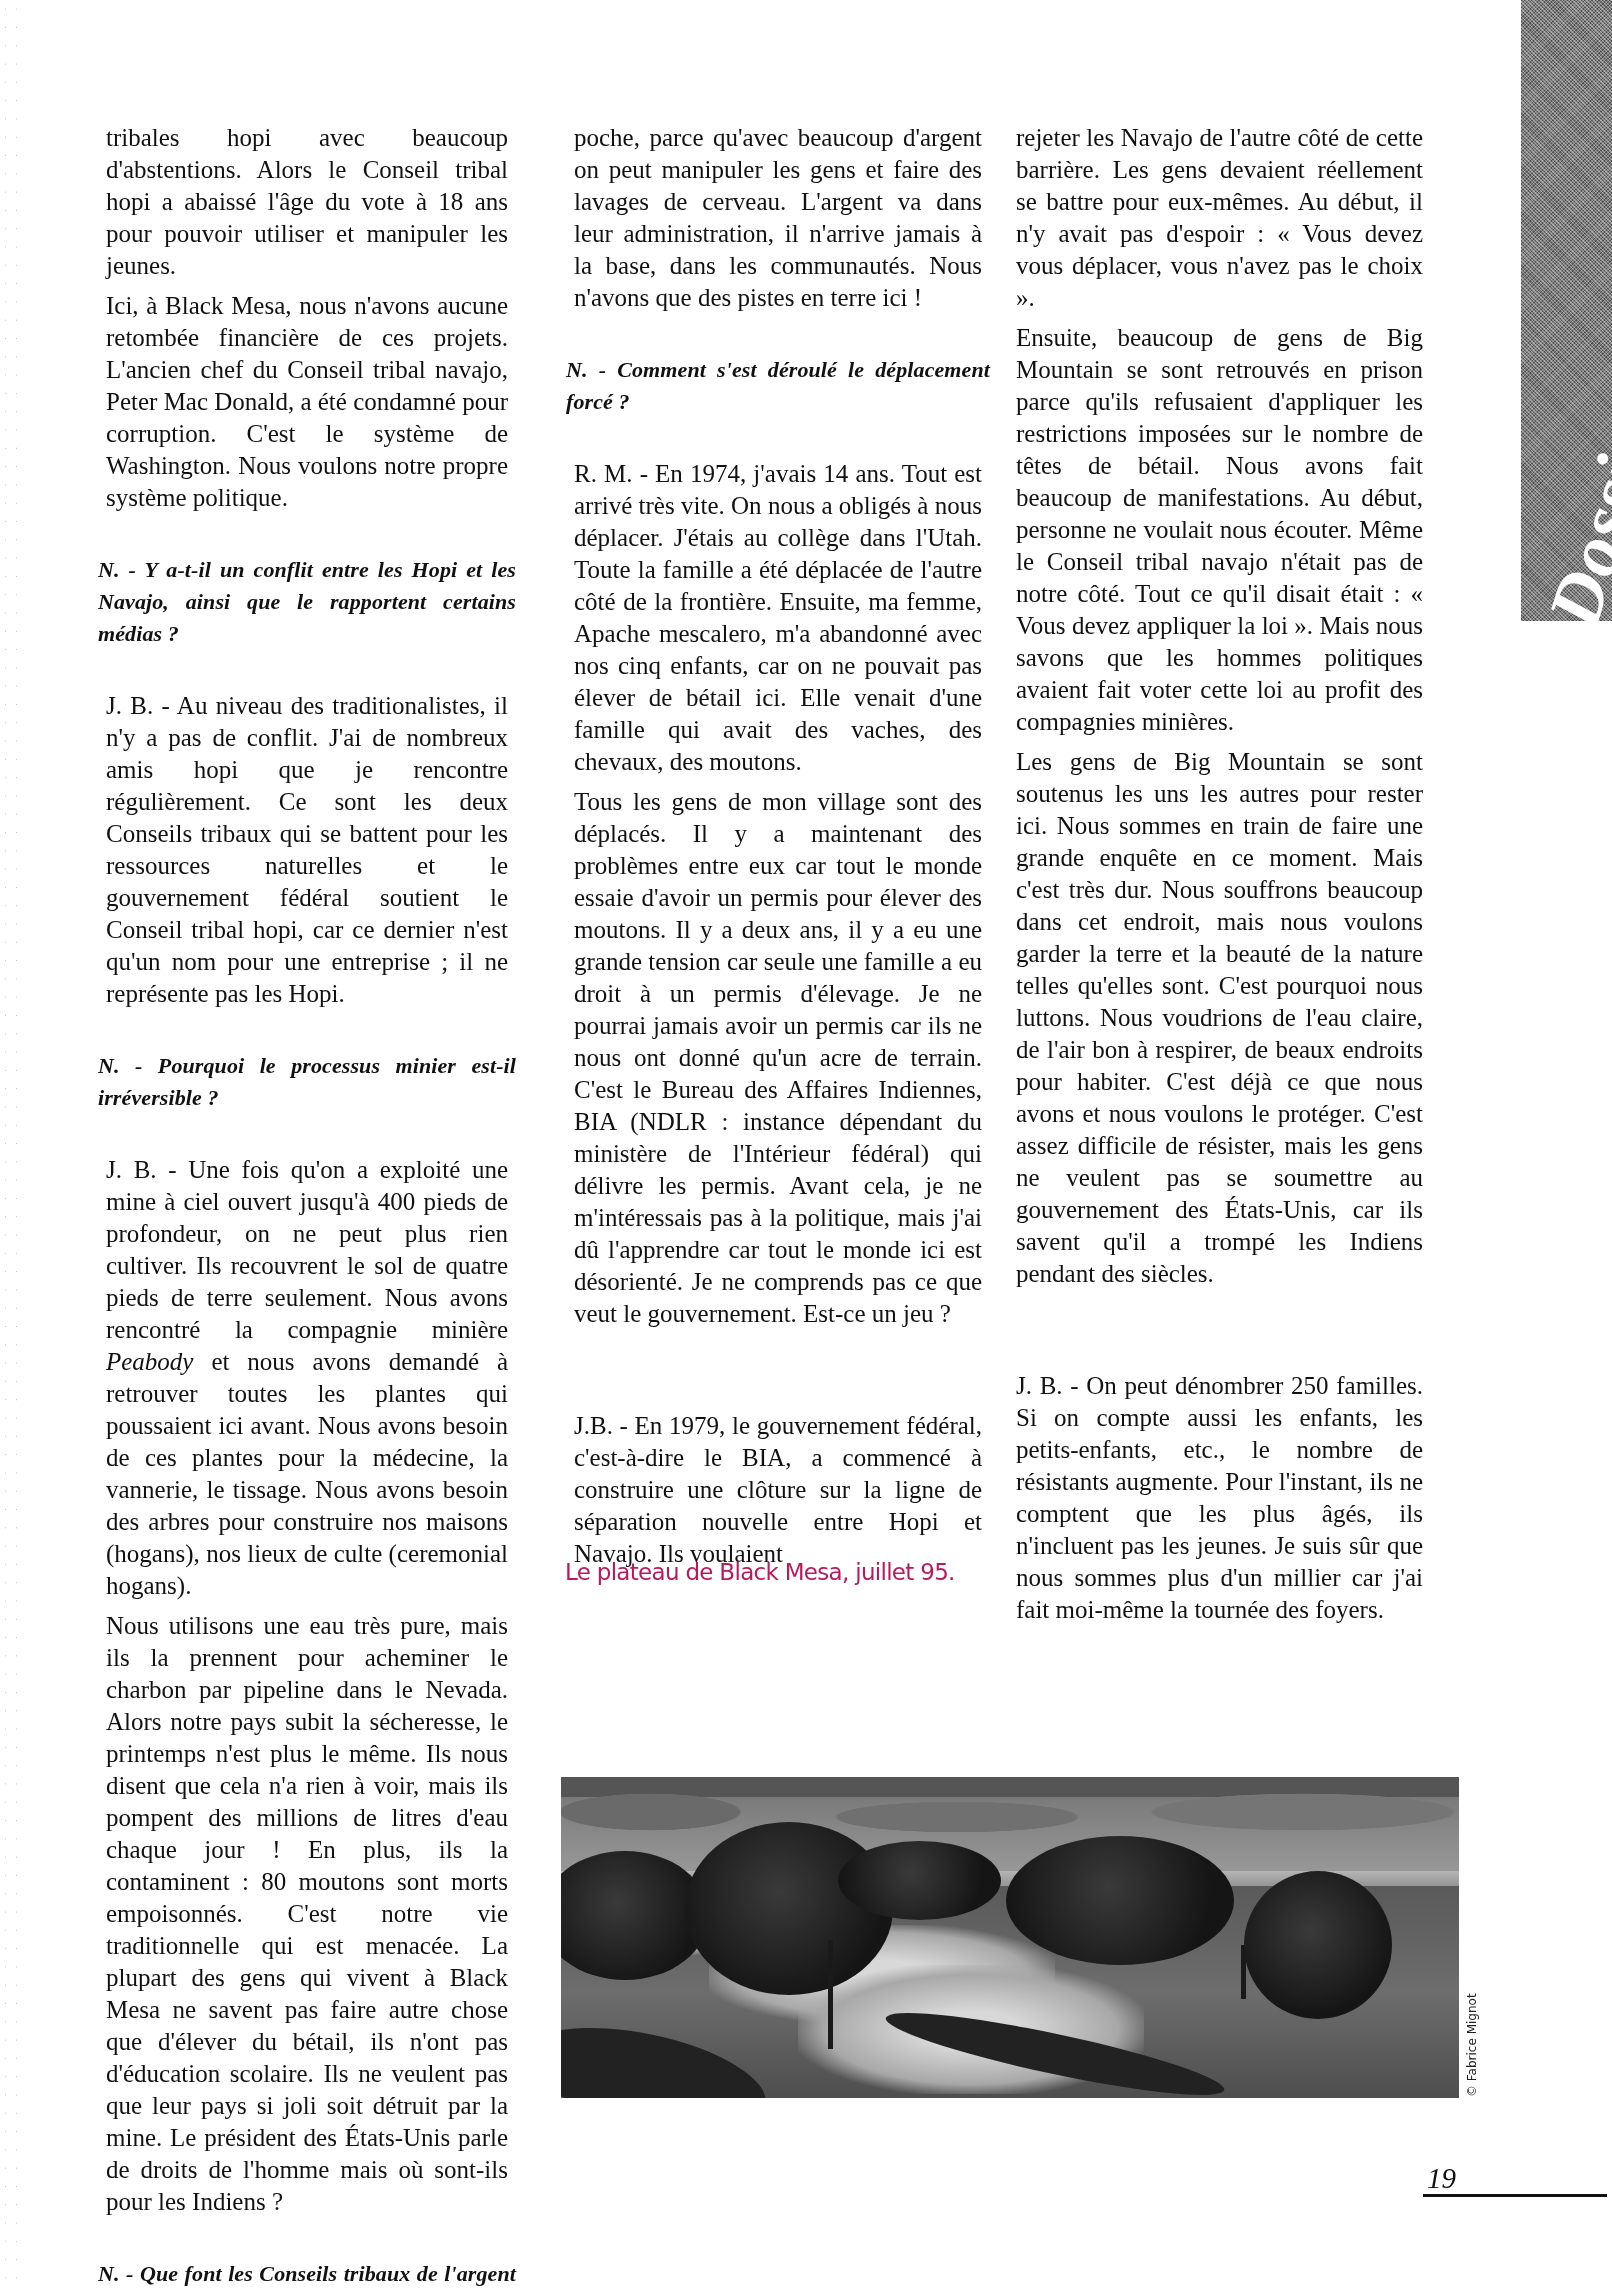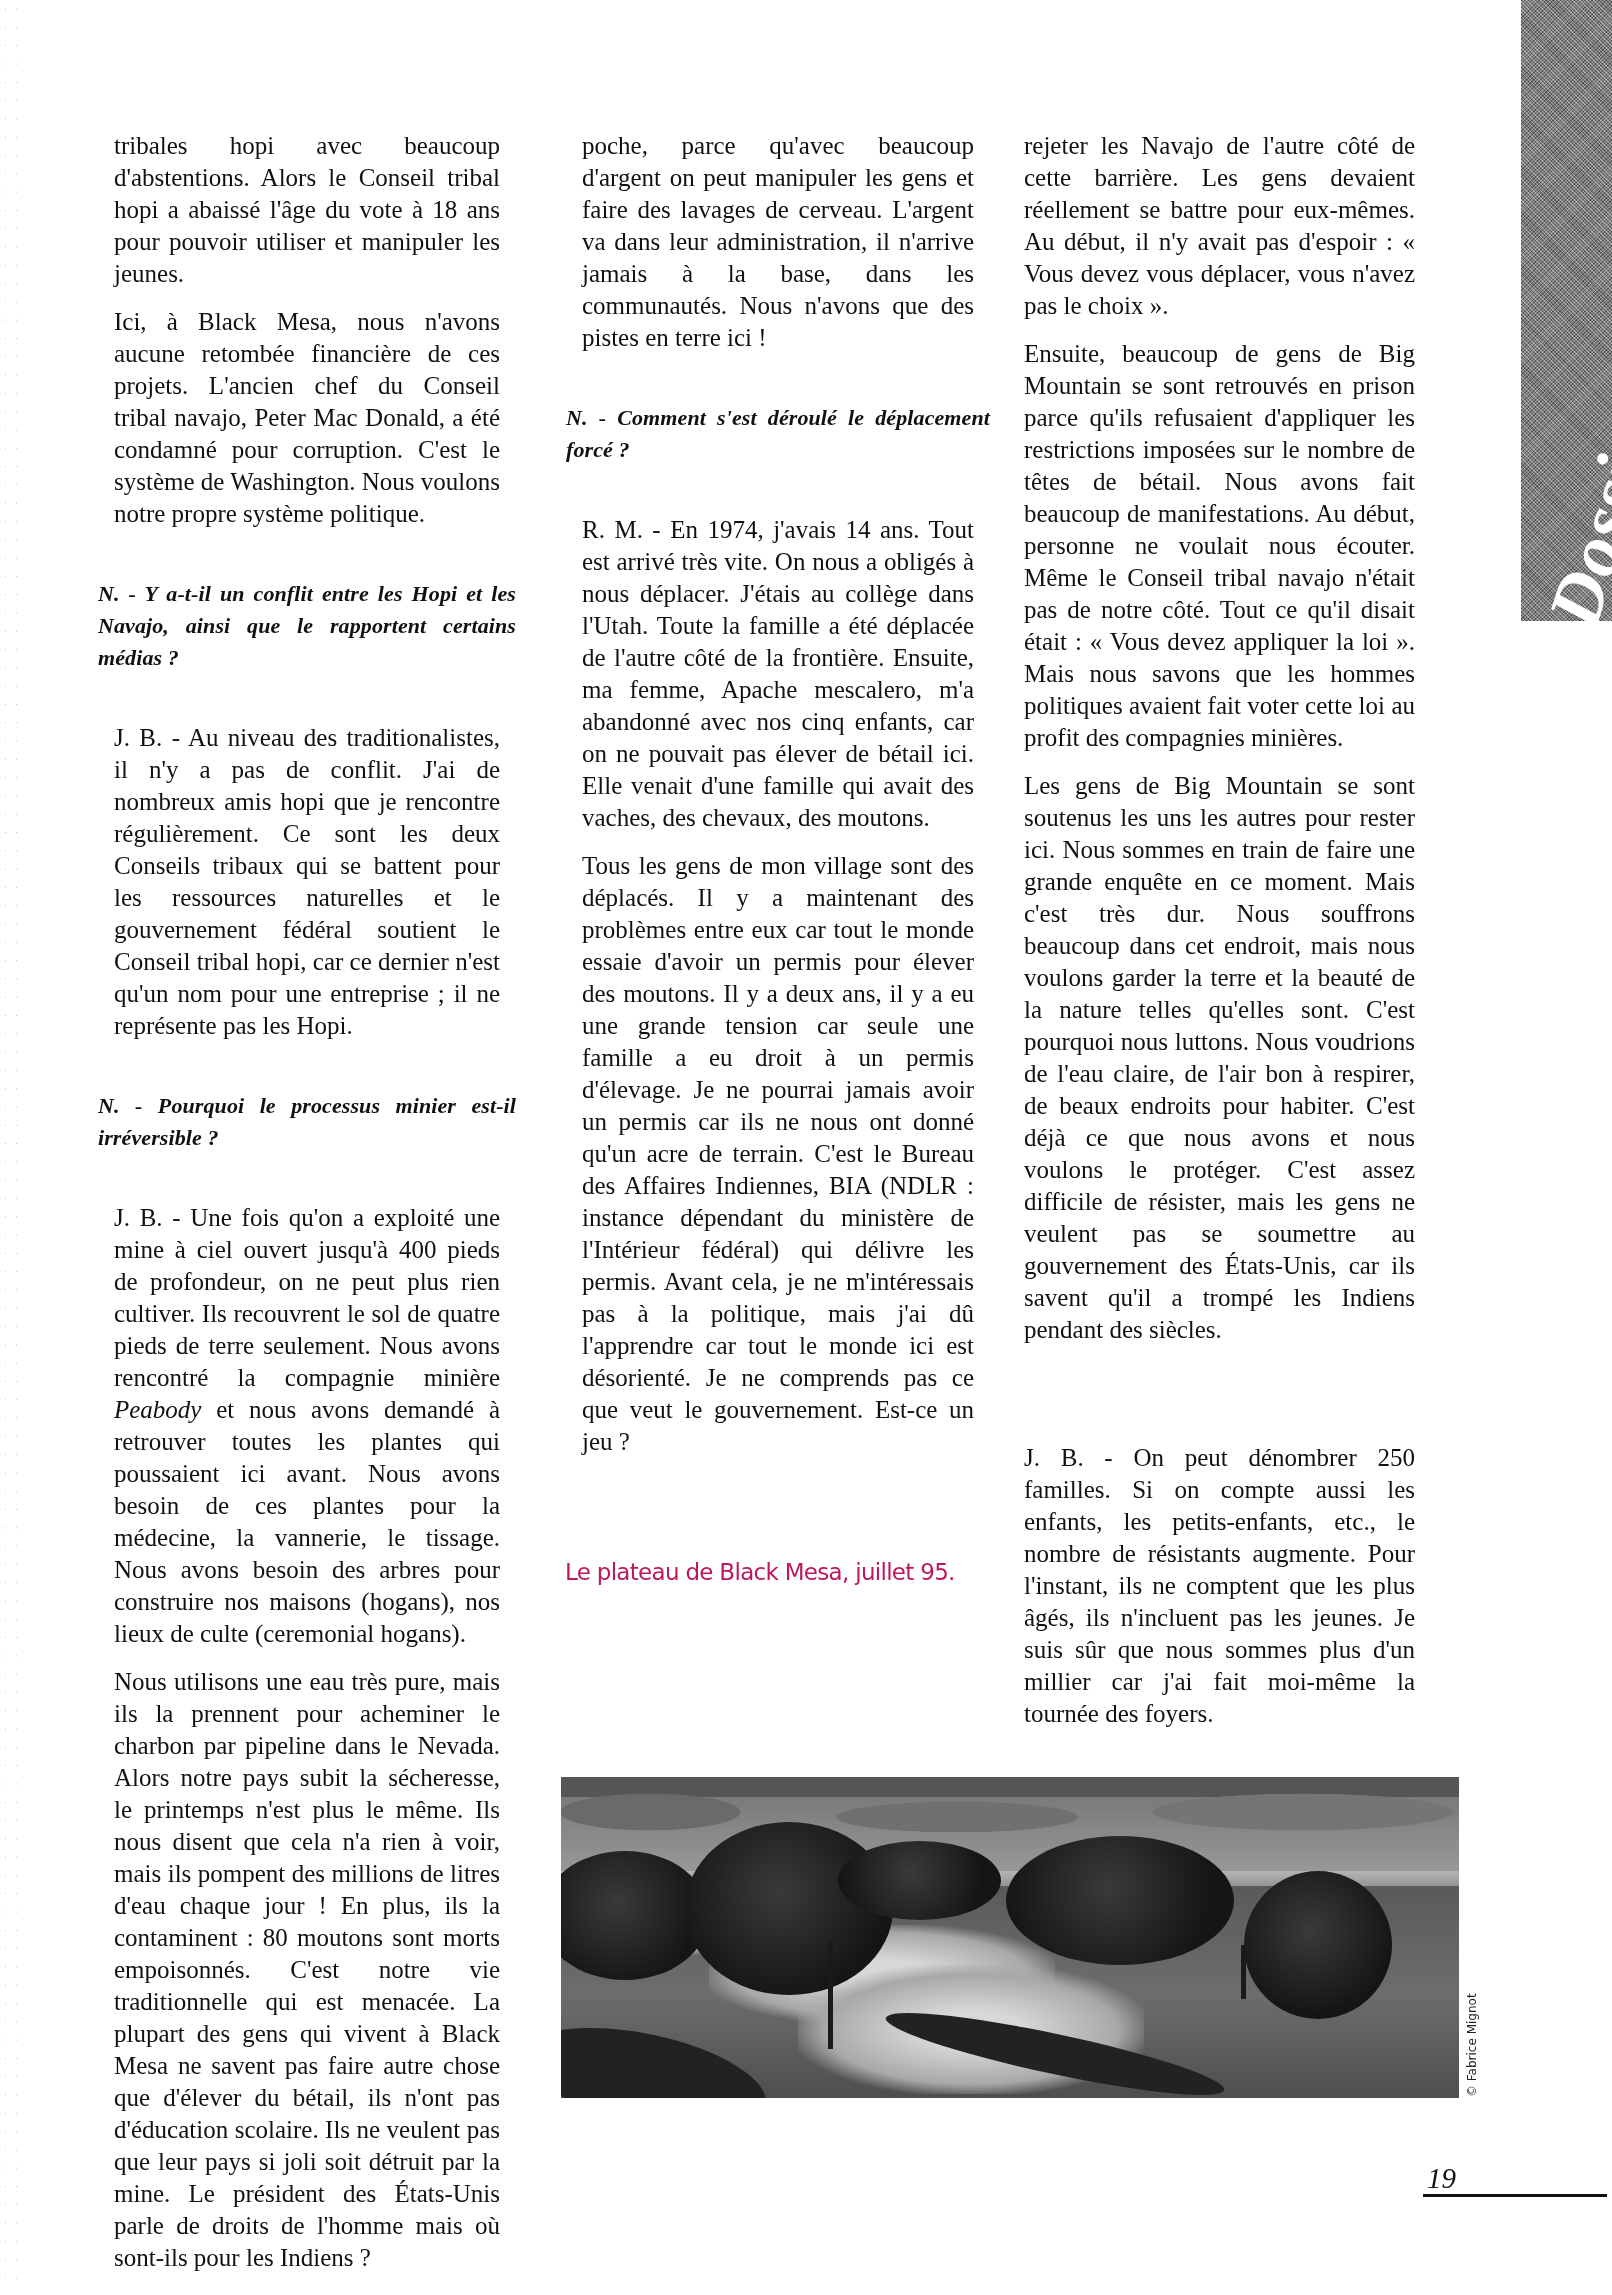--- a/index.html
+++ b/index.html
@@ -1,19 +1,19 @@
 <!DOCTYPE html>
 <html style="font-size:8px"><head>
 <meta charset="utf-8">
 <style>
   html, body { margin:0; padding:0; }
   body { width:1613px; height:2295px; background:#ffffff; position:relative; overflow:hidden; color:#111; }
   .page { position:absolute; inset:0; }
   .col { position:absolute; font-family:"Liberation Serif", serif; font-size:25px; line-height:32px; text-align:justify; hyphens:manual; }
-  .col p { margin:16px;font-family:Liberation Serif, serif; }
+  .col p { margin:8px;font-family:Liberation Serif, serif; }
   .col .gap { height:32px; }
   .col h3 { margin:0; font-family:"Liberation Serif", serif; font-weight:bold; font-style:italic; font-size:22px; line-height:32px; text-align:justify; letter-spacing:0.1px; }
   .col .it { font-style:italic; }
   #col1 { left:98px; top:114px; width:418px; }
   #col2 { left:566px; top:114px; width:424px; }
   #col3 { left:1008px; top:114px; width:423px; }
   .caption { position:absolute; left:565px; top:1559px; font-family:"DejaVu Sans", sans-serif; font-size:23px; letter-spacing:-0.7px; color:#be185d; }
   .photo { position:absolute; left:561px; top:1777px; width:898px; height:321px; overflow:hidden; background:#555; }
   .photo .ridge { position:absolute; left:0; top:0; width:100%; height:59px;
     background: radial-gradient(ellipse 148px 30px at 89px 35px, #6a6a6a 60%, transparent 62%),
@@ -67,20 +67,21 @@
 
   <div class="col" id="col2">
     <p>poche, parce qu'avec beaucoup d'argent on peut manipuler les gens et faire des lavages de cerveau. L'argent va dans leur administration, il n'arrive jamais à la base, dans les communautés. Nous n'avons que des pistes en terre ici !</p>
     <div class="gap"></div>
     <h3>N. - Comment s'est déroulé le déplacement forcé ?</h3>
     <div class="gap"></div>
     <p>R. M. - En 1974, j'avais 14 ans. Tout est arrivé très vite. On nous a obligés à nous déplacer. J'étais au collège dans l'Utah. Toute la famille a été déplacée de l'autre côté de la frontière. Ensuite, ma femme, Apache mescalero, m'a abandonné avec nos cinq enfants, car on ne pouvait pas élever de bétail ici. Elle venait d'une famille qui avait des vaches, des chevaux, des moutons.</p>
     <p>Tous les gens de mon village sont des déplacés. Il y a maintenant des problèmes entre eux car tout le monde essaie d'avoir un permis pour élever des moutons. Il y a deux ans, il y a eu une grande tension car seule une famille a eu droit à un permis d'élevage. Je ne pourrai jamais avoir un permis car ils ne nous ont donné qu'un acre de terrain. C'est le Bureau des Affaires Indiennes, BIA (NDLR : instance dépendant du ministère de l'Intérieur fédéral) qui délivre les permis. Avant cela, je ne m'intéressais pas à la politique, mais j'ai dû l'apprendre car tout le monde ici est désorienté. Je ne comprends pas ce que veut le gouvernement. Est-ce un jeu ?</p>
     <div class="gap"></div>
     <div class="gap"></div>
+    <p>J.B. - En 1979, le gouvernement fédéral, c'est-à-dire le BIA, a commencé à construire une clôture sur la ligne de séparation nouvelle entre Hopi et Navajo. Ils voulaient</p>
   </div>
 
   <div class="col" id="col3">
     <p>rejeter les Navajo de l'autre côté de cette barrière. Les gens devaient réellement se battre pour eux-mêmes. Au début, il n'y avait pas d'espoir : « Vous devez vous déplacer, vous n'avez pas le choix ».</p>
     <p>Ensuite, beaucoup de gens de Big Mountain se sont retrouvés en prison parce qu'ils refusaient d'appliquer les restrictions imposées sur le nombre de têtes de bétail. Nous avons fait beaucoup de manifestations. Au début, personne ne voulait nous écouter. Même le Conseil tribal navajo n'était pas de notre côté. Tout ce qu'il disait était : « Vous devez appliquer la loi ». Mais nous savons que les hommes politiques avaient fait voter cette loi au profit des compagnies minières.</p>
     <p>Les gens de Big Mountain se sont soutenus les uns les autres pour rester ici. Nous sommes en train de faire une grande enquête en ce moment. Mais c'est très dur. Nous souffrons beaucoup dans cet endroit, mais nous voulons garder la terre et la beauté de la nature telles qu'elles sont. C'est pourquoi nous luttons. Nous voudrions de l'eau claire, de l'air bon à respirer, de beaux endroits pour habiter. C'est déjà ce que nous avons et nous voulons le protéger. C'est assez difficile de résister, mais les gens ne veulent pas se soumettre au gouvernement des États-Unis, car ils savent qu'il a trompé les Indiens pendant des siècles.</p>
     <div class="gap"></div>
     <div class="gap"></div>
     <p>J. B. - On peut dénombrer 250 familles. Si on compte aussi les enfants, les petits-enfants, etc., le nombre de résistants augmente. Pour l'instant, ils ne comptent que les plus âgés, ils n'incluent pas les jeunes. Je suis sûr que nous sommes plus d'un millier car j'ai fait moi-même la tournée des foyers.</p>
   </div>

